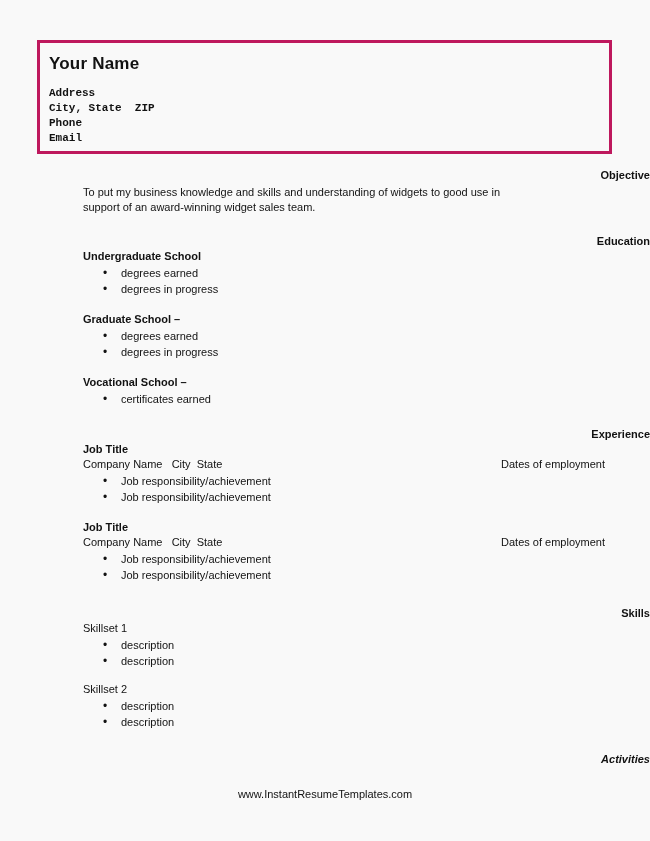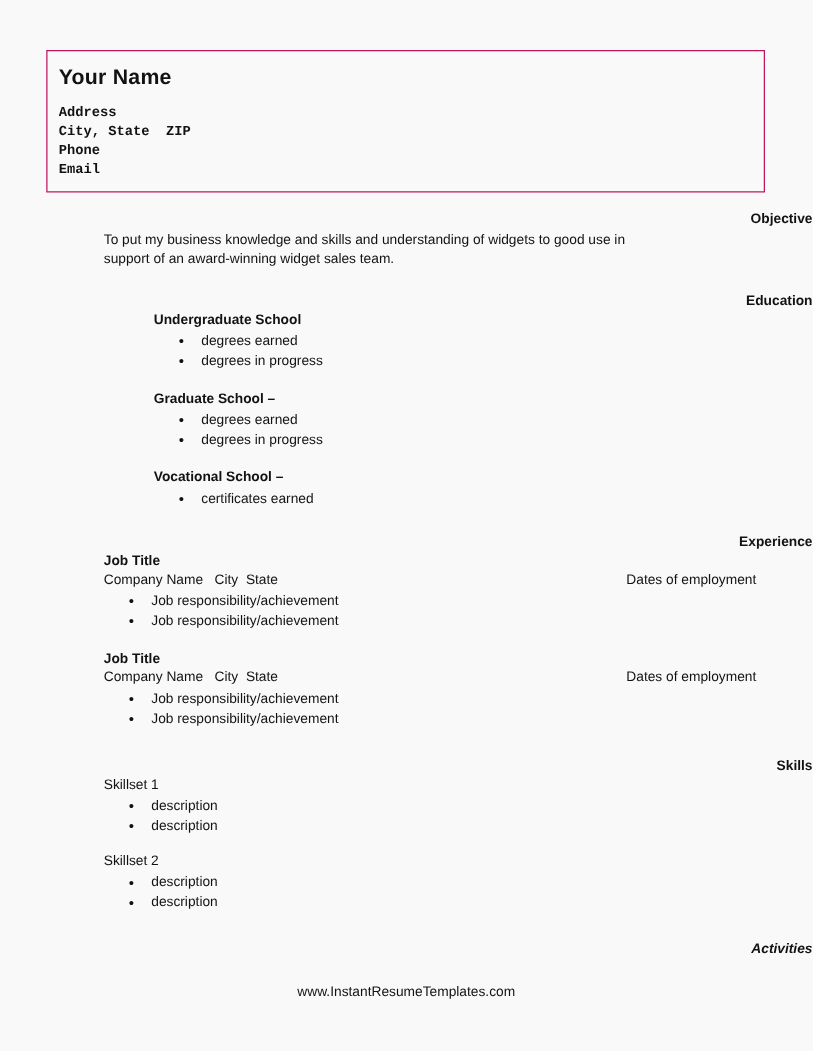--- a/index.html
+++ b/index.html
@@ -13,21 +13,21 @@
     overflow: hidden;
   }
   .page { position: relative; width: 650px; height: 841px; }
 
   
   .header-box {
     margin: 40px 0 0 37px;
     width: 575px;
     height: 114px;
     box-sizing: border-box;
-    border: 1px solid #be185d;
+    border: 3px solid #be185d;
     background: transparent;
     padding: 11px 10px 0 9px;
   }
   .name {
     font-size: 17px;
     font-weight: bold;
     line-height: 20px;
     letter-spacing: 0.2px;
   }
   .addr-block { margin-top: 12px; font-weight: bold; line-height: 15px; font-family: Liberation Mono, monospace; }
@@ -51,21 +51,21 @@
   ul.bullets li { position: relative; padding-left: 38px; line-height: 16px; }
   ul.bullets li::before {
     content: "\2022";
     position: absolute;
     left: 20px;
     top: 0;
     font-size: 12px;
   }
 
   .section-objective  { margin-top: 14px; }
-  .section-education  { margin-top: 19px; padding-left: 40px; }
+  .section-education  { margin-top: 19px; }
   .section-experience { margin-top: 20px; }
   .section-skills     { margin-top: 23px; }
   .section-activities { margin-top: 22px; font-style: italic; }
 
   .school + .school   { margin-top: 15px; }
   .job + .job         { margin-top: 15px; }
   .skillset + .skillset { margin-top: 13px; }
 
   .company-row {
     display: flex;

